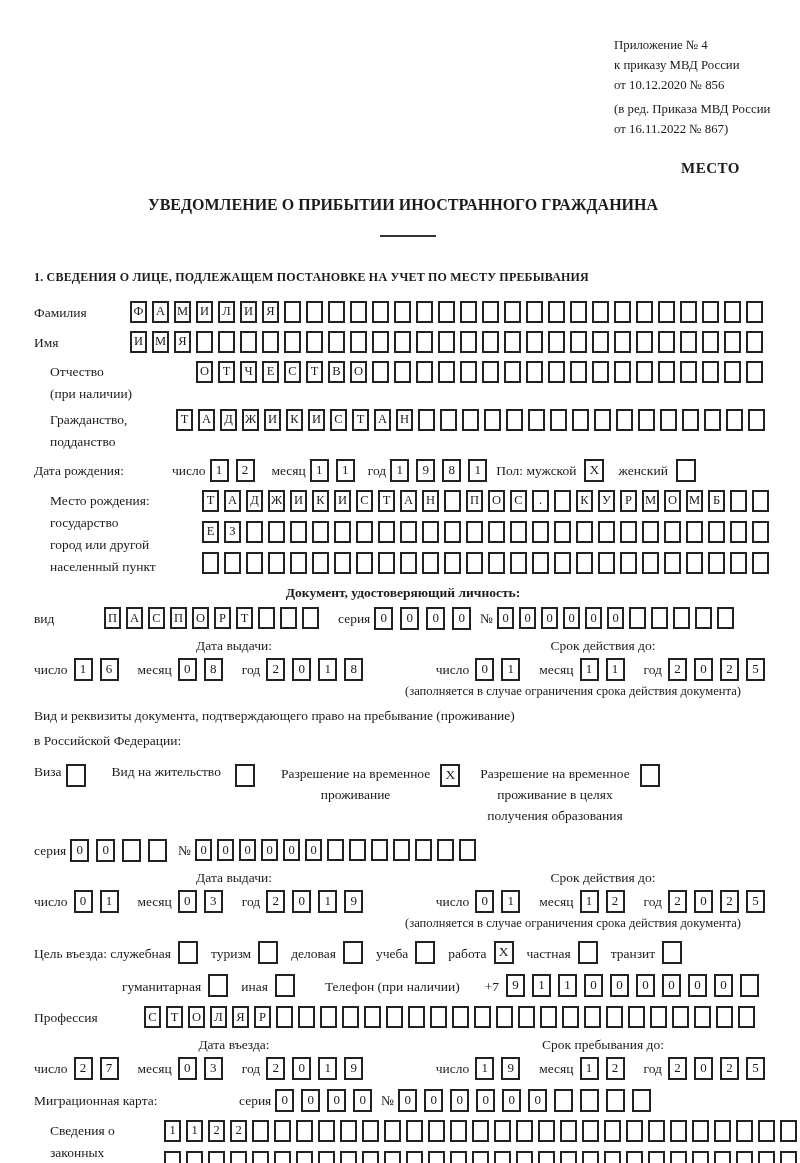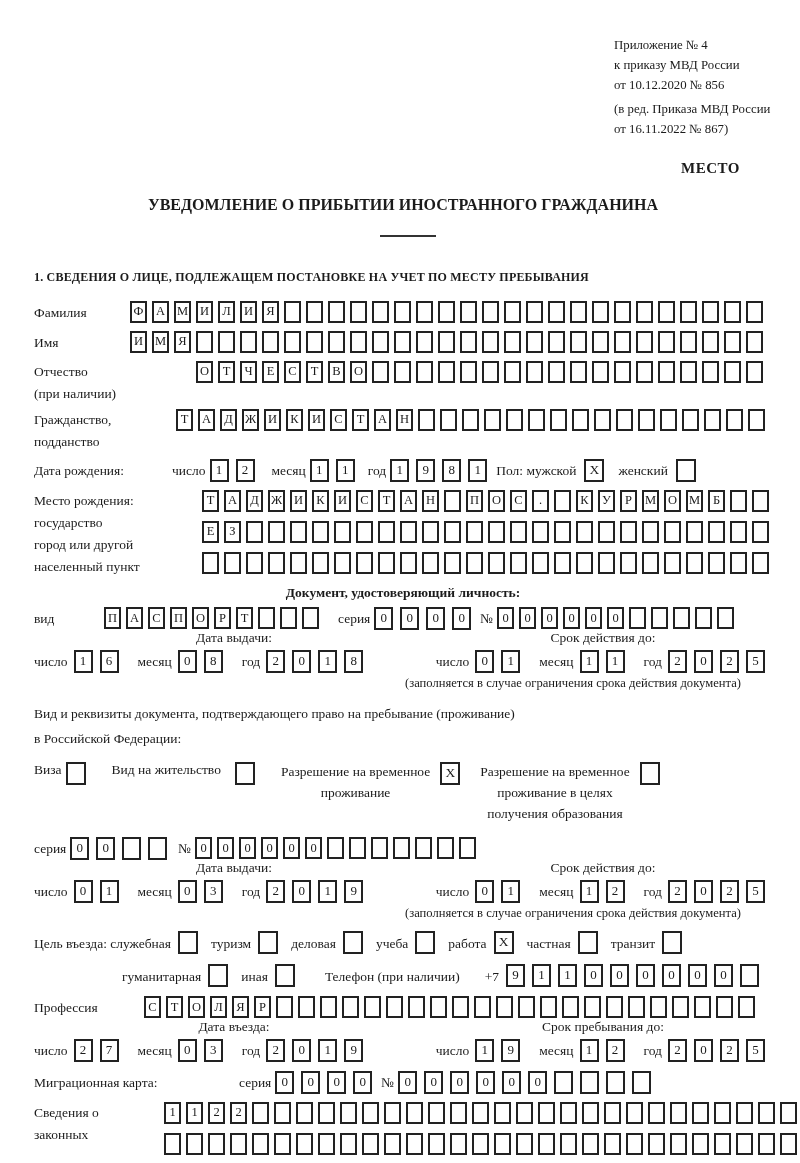--- a/index.html
+++ b/index.html
@@ -13,41 +13,41 @@
   .annex { margin-left:580px; width:200px; font-size:12.8px; line-height:1.55; }
   .annex .gap { margin-top:5px; }
   .forma { text-align:right; font-weight:bold; font-size:15px; margin-top:20px; padding-right:32px; letter-spacing:0.5px; }
   .title { text-align:center; font-weight:bold; font-size:16px; line-height:1.7; margin-top:14px; }
   .blank-line { display:inline-block; width:56px; border-bottom:2px solid #333; height:12px; margin-left:10px; }
   .section-heading { font-weight:bold; font-size:12px; margin-top:24px; letter-spacing:0.2px; }
 
   .frow { display:flex; align-items:flex-start; margin-top:7px; }
   .frow.center { align-items:center; }
   .lbl { flex:none; line-height:23px; }
-  .lbl.multi div { line-height:22px; }
+  .lbl.multi div { line-height:22px;margin-left:16px; }
 
   .cells { display:flex; flex-wrap:nowrap; }
   .cell {
     flex:none; width:17px; height:22px; margin-right:5px;
     border:2px solid #222; display:inline-flex; align-items:center; justify-content:center;
     font-size:12.5px; background:#fff;
   }
   .cells.date .cell { width:19px; height:23px; margin-right:7px; font-size:13px; }
   .cellrows .cells { margin-bottom:9px; }
 
   .checkbox {
     flex:none; width:20px; height:23px; border:2px solid #222;
     display:inline-flex; align-items:center; justify-content:center;
     font-size:13.5px; background:#fff; margin:0 4px;
   }
   .inline-lbl { margin:0 4px 0 10px; line-height:23px; }
 
   .doc-heading { text-align:center; font-weight:bold; font-size:13.5px; margin-top:10px; }
 
-  .duo-head { display:flex; }
+  .duo-head { display:flex; margin-top:8px; }
   .duo-head .h1 { width:400px; text-align:center; }
   .duo-head .h2 { flex:1; text-align:center; }
   .duo-row { display:flex; margin-top:4px; }
   .duo-row .part { display:flex; align-items:center; }
   .duo-row .p1 { width:400px; }
   .duo-row .p2 { flex:1; padding-left:22px; }
   .duo-row .dlbl { margin-right:6px; line-height:23px; }
   .duo-row .dlbl.mid { margin-left:12px; }
   .small-note { font-size:12.6px; margin-top:3px; margin-left:340px; text-align:center; }
 
@@ -420,21 +420,21 @@
     <div class="cells date">
         <span class="cell">2</span>
         <span class="cell">0</span>
         <span class="cell">2</span>
         <span class="cell">5</span>
       </div>
   </div>
 </div>
 <div class="small-note">(заполняется в случае ограничения срока действия документа)</div>
 
-<div style="margin-top:10px; line-height:1.9;">
+<div style="margin-top:4px; line-height:1.9;">
   <div>Вид и реквизиты документа, подтверждающего право на пребывание (проживание)</div>
   <div>в Российской Федерации:</div>
 </div>
 
 <div class="permits">
   <div class="cbgroup">
     <span>Виза</span>
     <span class="checkbox"></span>
   </div>
   <div class="cbgroup" style="margin-left:22px;">

